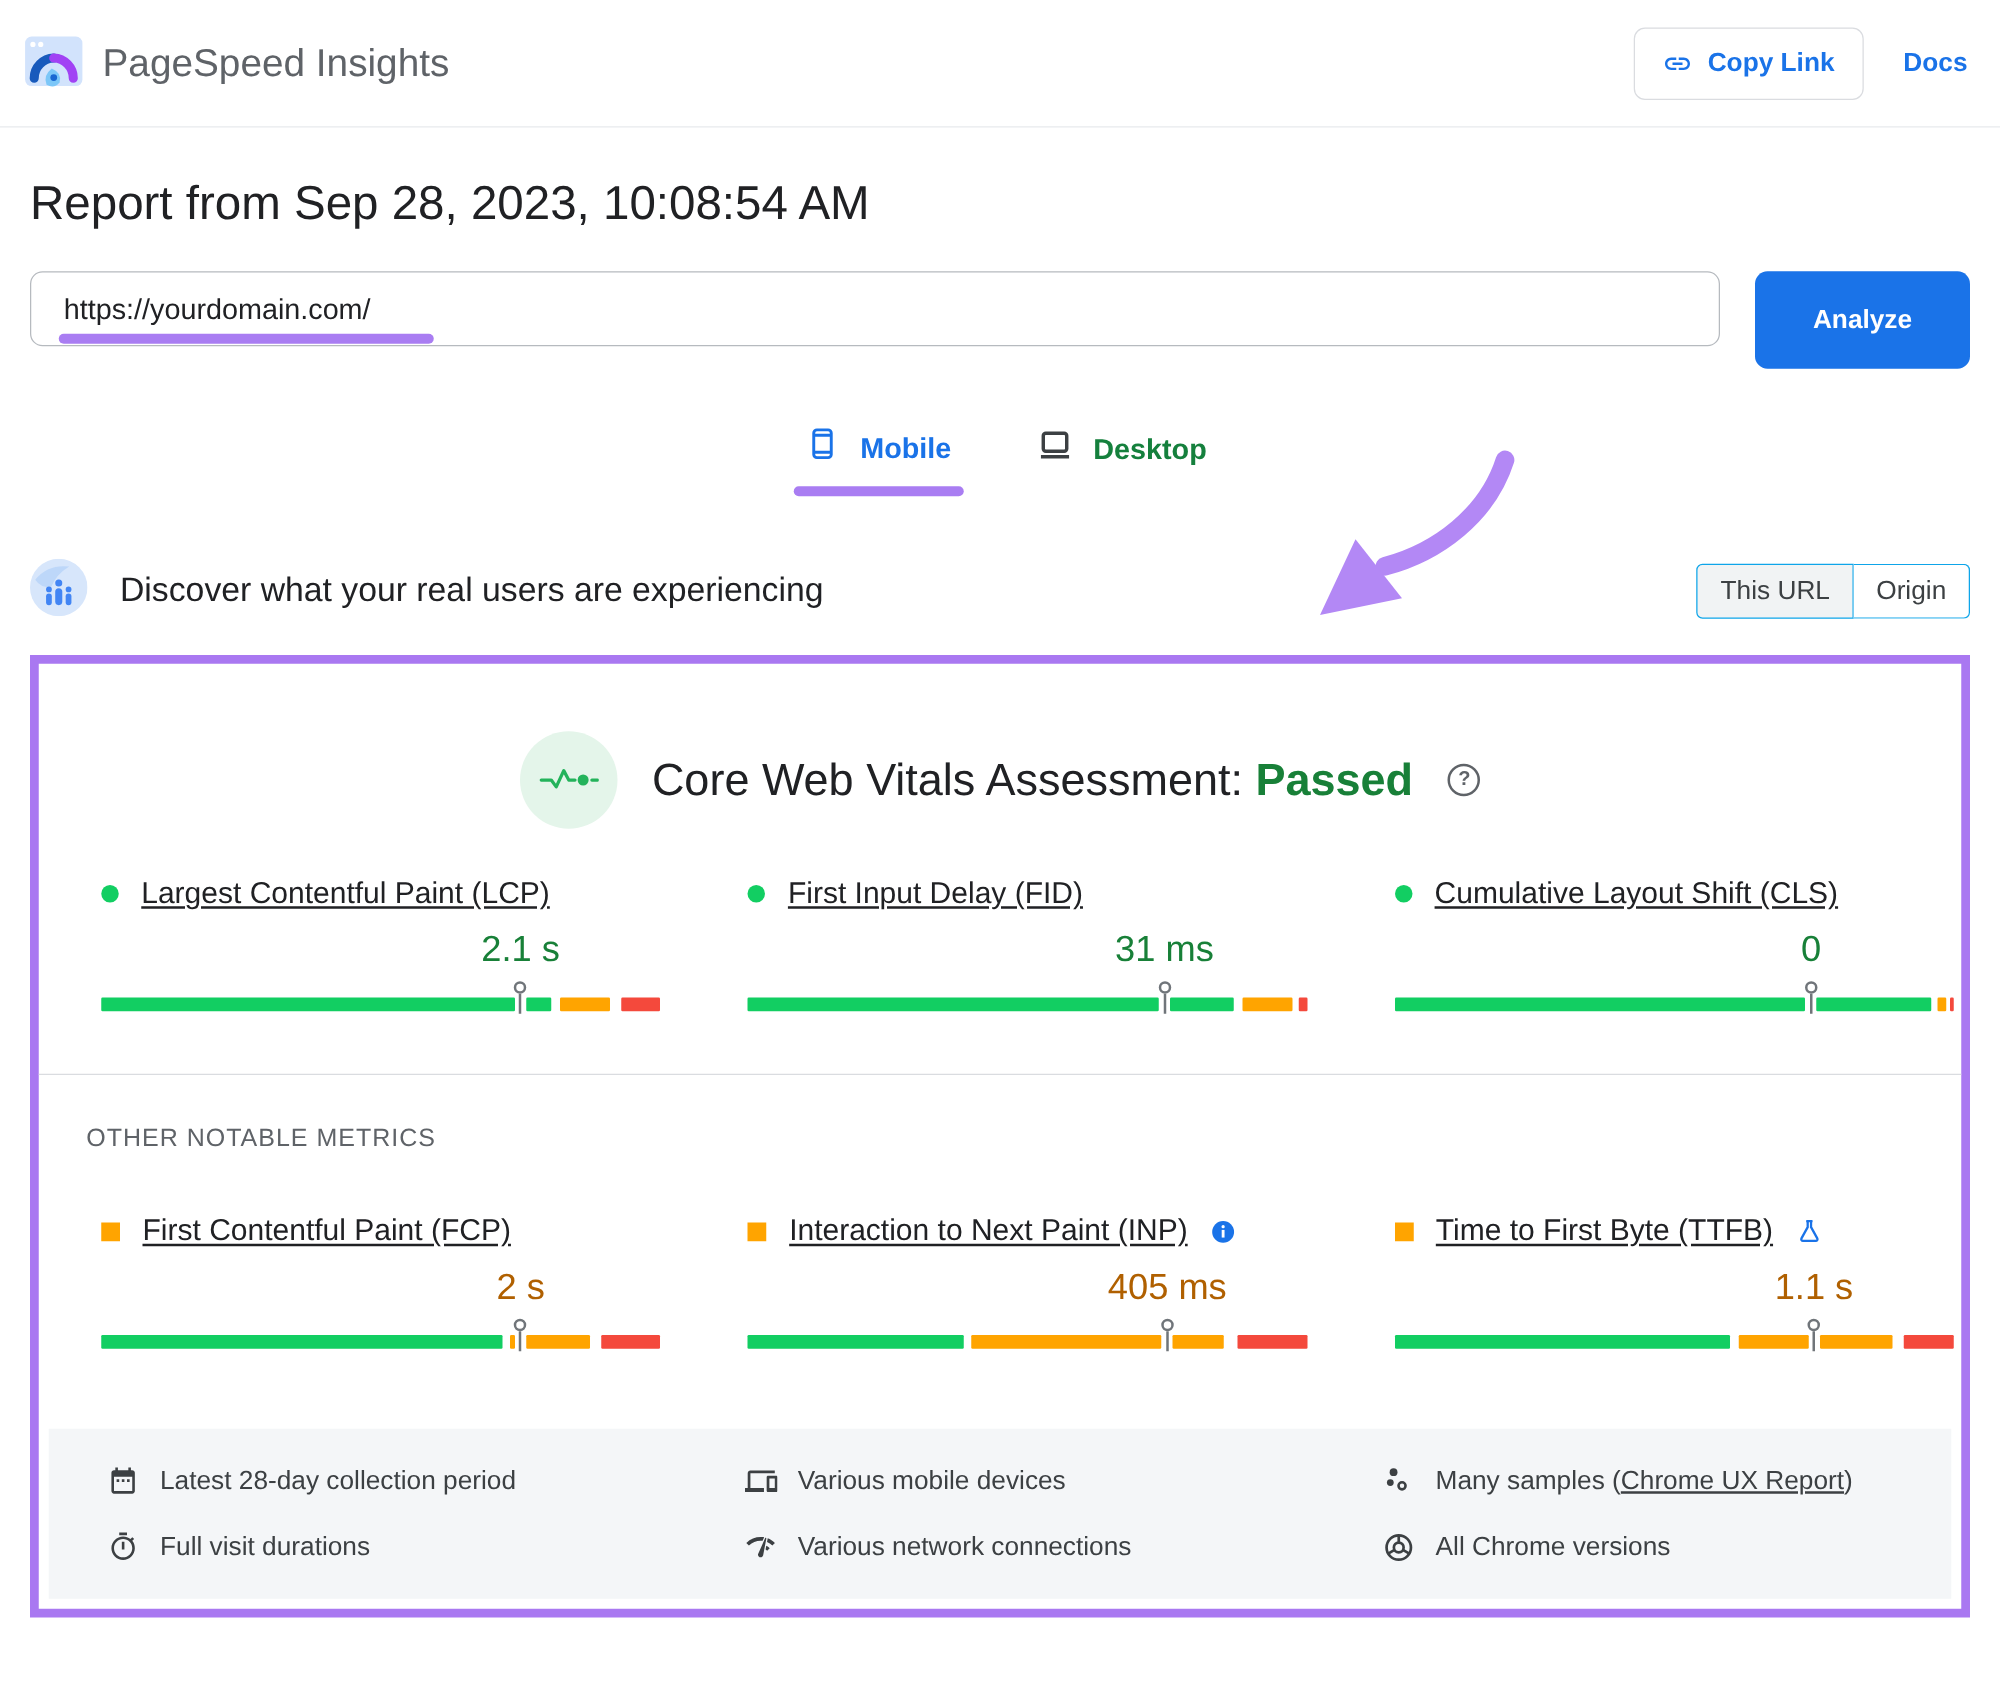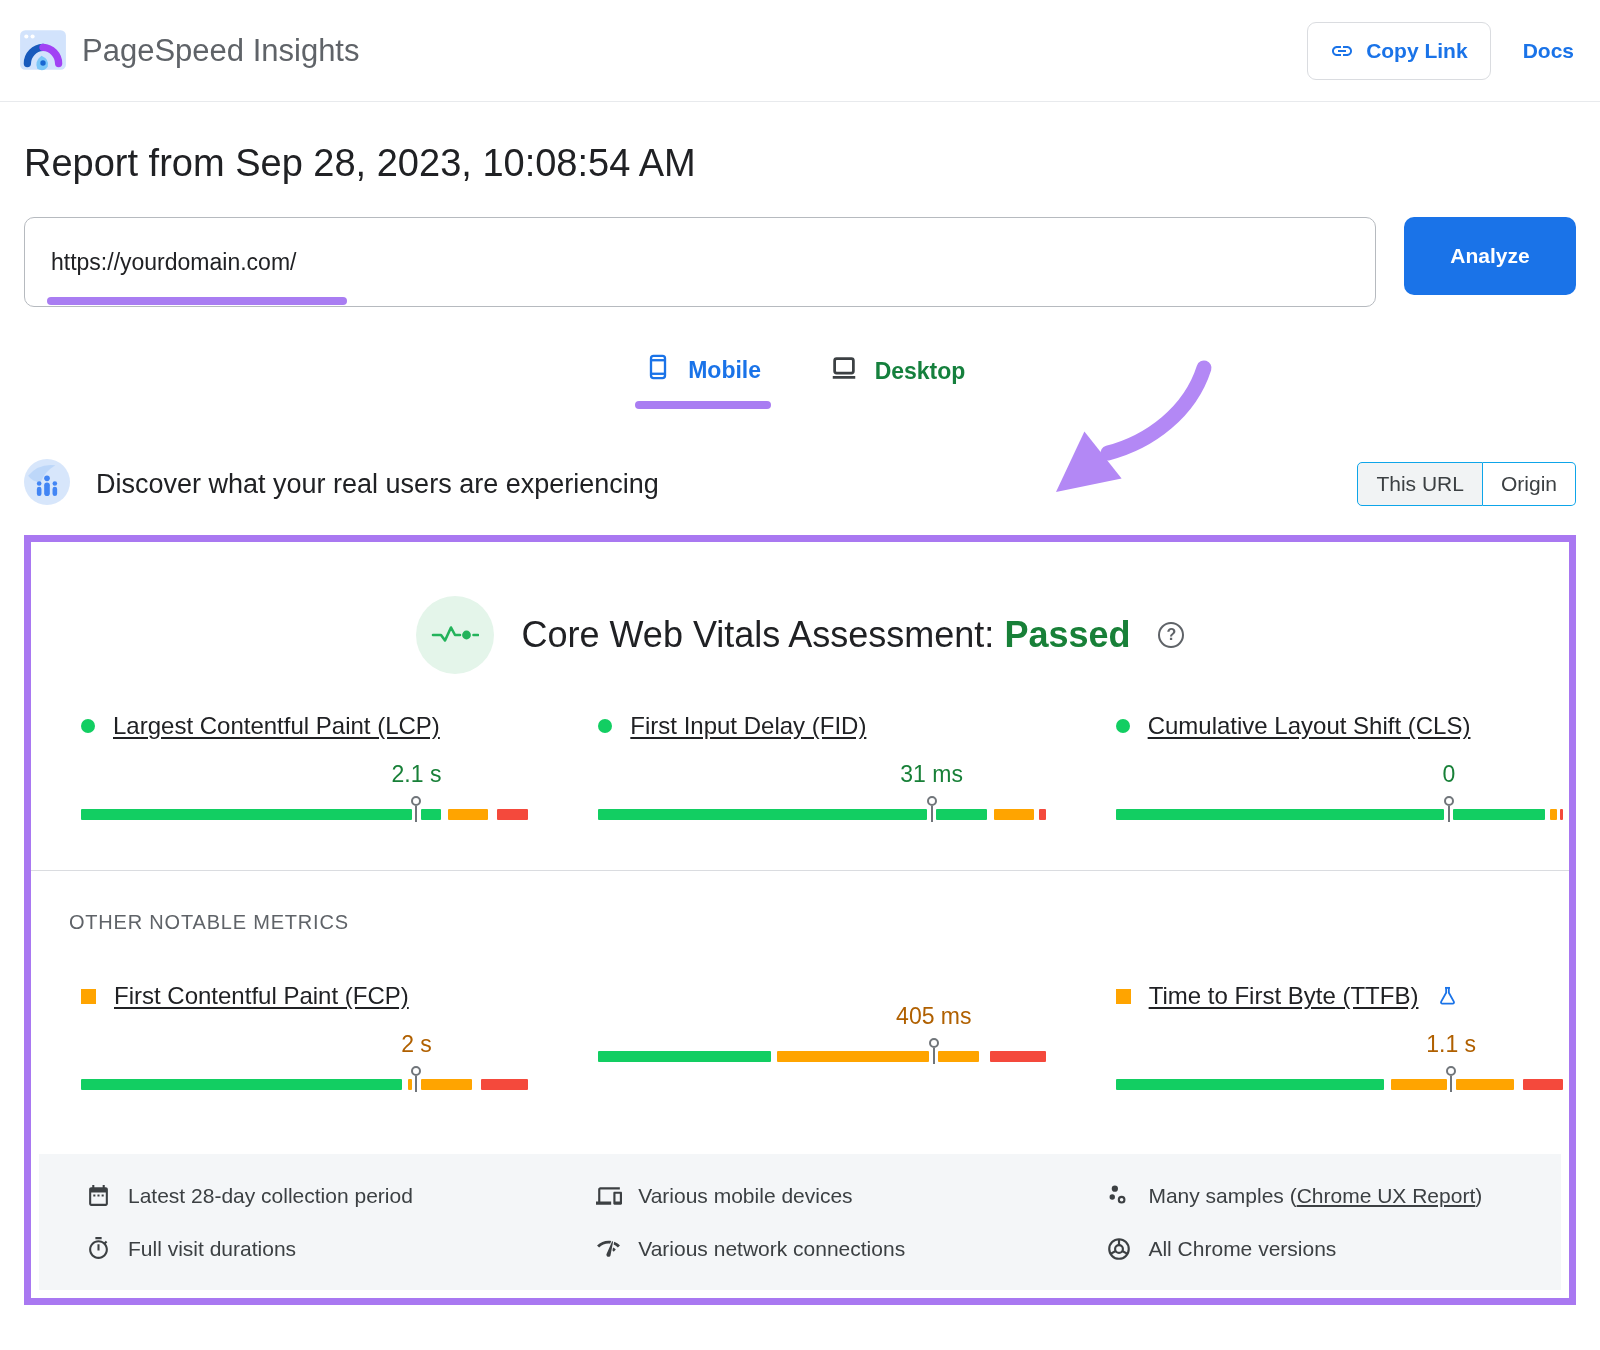--- a/index.html
+++ b/index.html
@@ -8,21 +8,21 @@
   .app-header{height:102px;display:flex;align-items:center;padding:0 26px 0 18px;border-bottom:1px solid #e8eaed;}
   .brand{display:flex;align-items:center;gap:14px;cursor:pointer;}
   .app-title{font-size:31px;color:#5f6368;}
   .header-actions{margin-left:auto;display:flex;align-items:center;}
   .copy-btn{display:flex;align-items:center;gap:12px;border:1px solid #dadce0;border-radius:9px;padding:0 22px;height:58px;color:#1a73e8;font-size:21px;font-weight:bold;background:#fff;cursor:pointer;font-family:inherit;}
   .copy-btn svg{display:block;}
   .docs-link{color:#1a73e8;font-size:21px;font-weight:bold;margin-left:32px;text-decoration:none;cursor:pointer;}
   
   .page-title{font-size:38px;font-weight:400;color:#202124;margin:40px 24px 32px;}
   .search-row{display:flex;gap:28px;padding:0 24px;}
-  .url-box{position:relative;flex:1;border:1.5px solid #b6babf;border-radius:10px;height:90px;display:flex;align-items:center;padding:0 26px;font-size:23px;color:#202124;cursor:text;background:#fff;}
+  .url-box{position:relative;flex:1;border:1.5px solid #b6babf;border-radius:10px;height:60px;display:flex;align-items:center;padding:0 26px;font-size:23px;color:#202124;cursor:text;background:#fff;}
   .url-annot{position:absolute;left:22px;bottom:1px;width:300px;height:8px;border-radius:4px;background:#a97df2;}
   .analyze-btn{width:172px;height:78px;border:none;border-radius:10px;background:#1a73e8;color:#fff;font-size:21px;font-weight:bold;cursor:pointer;font-family:inherit;}
   
   .tabs{display:flex;justify-content:center;gap:58px;margin-top:46px;}
   .tab{display:flex;flex-direction:column;align-items:center;cursor:pointer;}
   .tab-inner{display:flex;align-items:center;gap:16px;font-size:23px;font-weight:bold;}
   .tab.mobile .tab-inner{color:#1a73e8;}
   .tab.desktop .tab-inner{color:#15803d;}
   .tab-underline{height:8px;width:136px;border-radius:4px;background:#a97df2;margin-top:14px;}
   
@@ -45,21 +45,21 @@
   .expand{text-align:right;font-size:20px;color:#5f6368;margin:24px 18px 0;cursor:pointer;}
   
   .grid{display:grid;grid-template-columns:repeat(3,1fr);column-gap:70px;margin:38px 6px 0 50px;}
   .metric-head{display:flex;align-items:center;gap:18px;}
   .bullet{flex:0 0 auto;display:inline-block;}
   .bullet.dot{width:14px;height:14px;border-radius:50%;background:#12ce62;}
   .bullet.square{width:15px;height:15px;background:#ffa400;}
   .metric-link{font-size:24px;color:#202124;text-decoration:underline;text-underline-offset:3px;cursor:pointer;white-space:nowrap;}
   .head-icon{display:flex;align-items:center;cursor:pointer;}
   .value-row{position:relative;height:52px;}
-  .value{position:absolute;bottom:4px;transform:translateX(-50%);font-size:23px;white-space:nowrap;}
+  .value{position:absolute;bottom:4px;transform:translateX(-50%);font-size:29px;white-space:nowrap;}
   .value.good{color:#188038;}
   .value.average{color:#b06000;}
   .bar-wrap{position:relative;height:28px;}
   .bar{position:absolute;left:0;right:0;bottom:0;height:11px;}
   .seg{position:absolute;top:0;height:100%;border-radius:1px;}
   .pin{position:absolute;bottom:-2px;transform:translateX(-50%);display:flex;flex-direction:column;align-items:center;}
   .pin-head{width:10px;height:10px;border:2px solid #70757a;border-radius:50%;background:#fff;}
   .pin-stem{width:2px;height:16px;background:#70757a;}
   .divider{border:none;border-top:1px solid #dadce0;margin-top:50px;}
   .other-label{font-size:20px;color:#5f6368;letter-spacing:.8px;margin:40px 0 0 38px;}
@@ -270,20 +270,31 @@
             <i class="seg" style="left:76%;width:11.299999999999997%;background:#ffa400"></i>
             <i class="seg" style="left:89.5%;width:10.5%;background:#f4493c"></i>
           </div>
           <div class="pin" style="left:75%">
             <span class="pin-head"></span>
             <span class="pin-stem"></span>
           </div>
         </div>
       </div>
       <div class="metric">
+        <div class="metric-head">
+          <span class="bullet square"></span>
+          <a class="metric-link">Interaction to Next Paint (INP)</a>
+          <span class="head-icon">
+            <svg width="21" height="21" viewBox="0 0 24 24">
+              <circle cx="12" cy="12" r="10" fill="#1a73e8"></circle>
+              <rect x="10.7" y="10.2" width="2.6" height="7" fill="#fff"></rect>
+              <circle cx="12" cy="7.2" r="1.5" fill="#fff"></circle>
+            </svg>
+          </span>
+        </div>
         <div class="value-row">
           <span class="value average" style="left:75%">405 ms</span>
         </div>
         <div class="bar-wrap">
           <div class="bar">
             <i class="seg" style="left:0%;width:38.5%;background:#12ce62"></i>
             <i class="seg" style="left:40%;width:34%;background:#ffa400"></i>
             <i class="seg" style="left:76%;width:9%;background:#ffa400"></i>
             <i class="seg" style="left:87.5%;width:12.5%;background:#f4493c"></i>
           </div>

